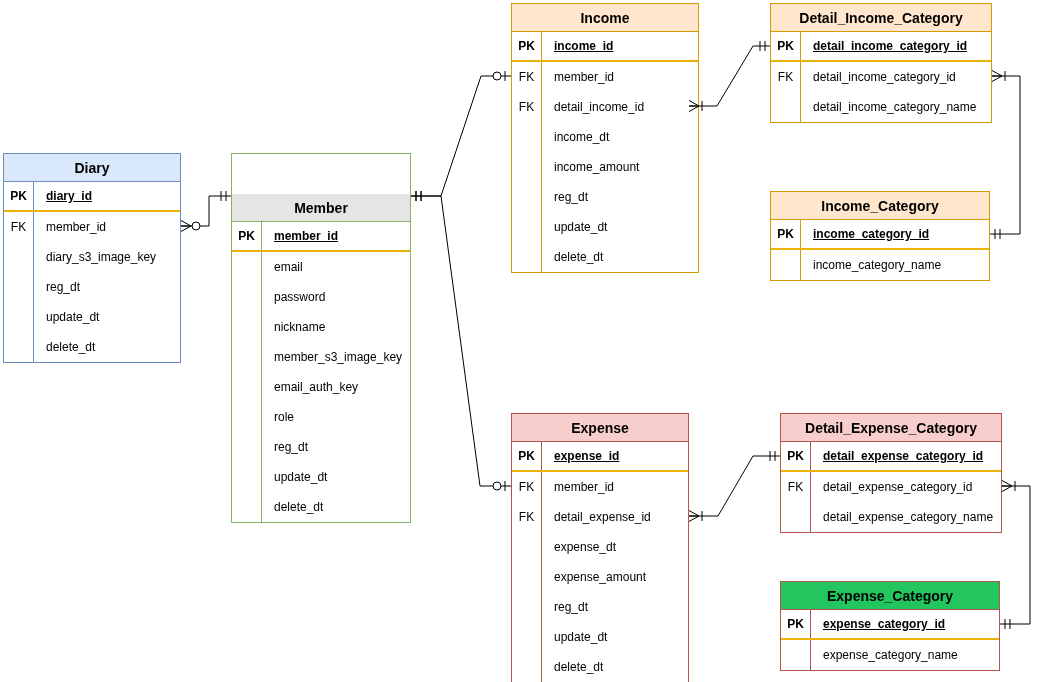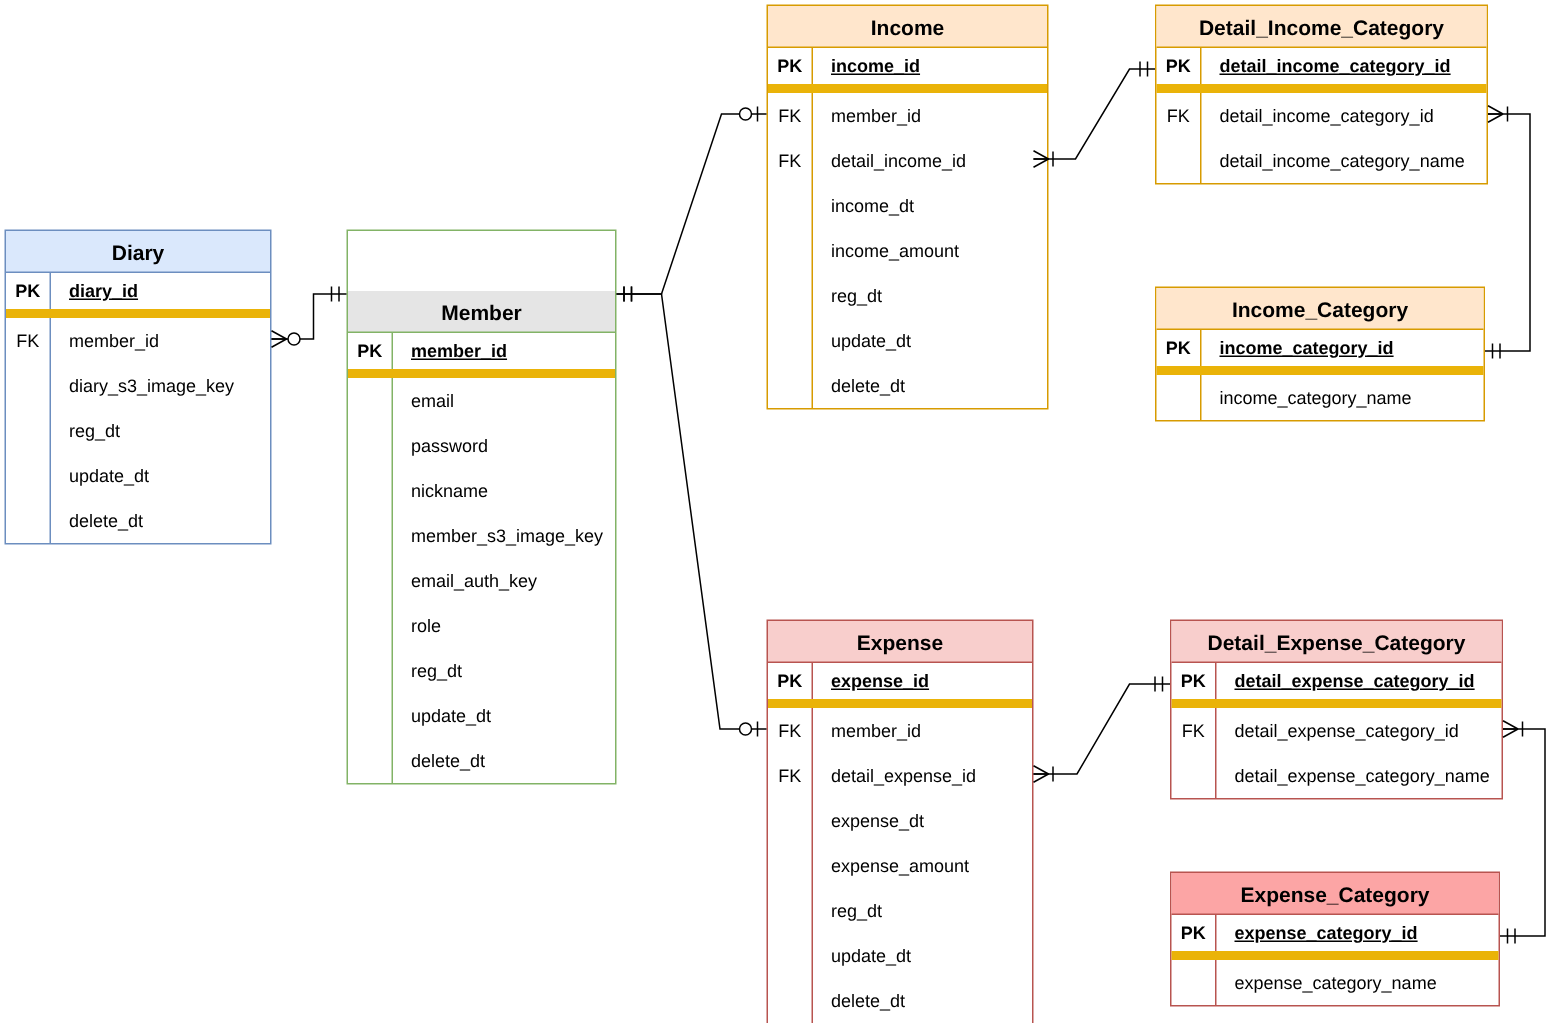--- a/index.html
+++ b/index.html
@@ -37,21 +37,21 @@
     overflow: hidden;
   }
   .entity-row {
     display: flex;
     height: 30px;
     box-sizing: border-box;
     align-items: center;
     font-size: 12px;
     color: #000000;
   }
-  .entity-row.pk-row { border-bottom: 6px solid #eab308; justify-content: flex-end; }
+  .entity-row.pk-row { border-bottom: 2px solid #eab308; justify-content: flex-end; }
   .row-key {
     flex: 0 0 30px;
     width: 30px;
     align-self: stretch;
     display: flex;
     align-items: center;
     justify-content: center;
     border-right: 1px solid #000;
     box-sizing: border-box;
   }
@@ -247,21 +247,21 @@
         <div class="entity-row">
           <span class="row-key" style="border-right-color: rgb(184, 84, 80);">FK</span>
           <span class="row-name">detail_expense_category_id</span>
         </div>
         <div class="entity-row">
           <span class="row-key" style="border-right-color: rgb(184, 84, 80);"></span>
           <span class="row-name">detail_expense_category_name</span>
         </div>
       </div>
       <div class="entity" style="left: 780px; top: 581px; width: 220px; border-color: rgb(184, 84, 80);">
-        <div class="entity-title" style="background: #fca5a5; border-bottom-color: rgb(184, 84, 80);">Expense_Category</div>
+        <div class="entity-title" style="background: #22c55e; border-bottom-color: rgb(184, 84, 80);">Expense_Category</div>
         <div class="entity-row pk-row">
           <span class="row-key bold" style="border-right-color: rgb(184, 84, 80);">PK</span>
           <span class="row-name pk-name">expense_category_id</span>
         </div>
         <div class="entity-row">
           <span class="row-key" style="border-right-color: rgb(184, 84, 80);"></span>
           <span class="row-name">expense_category_name</span>
         </div>
       </div>
     </div>

